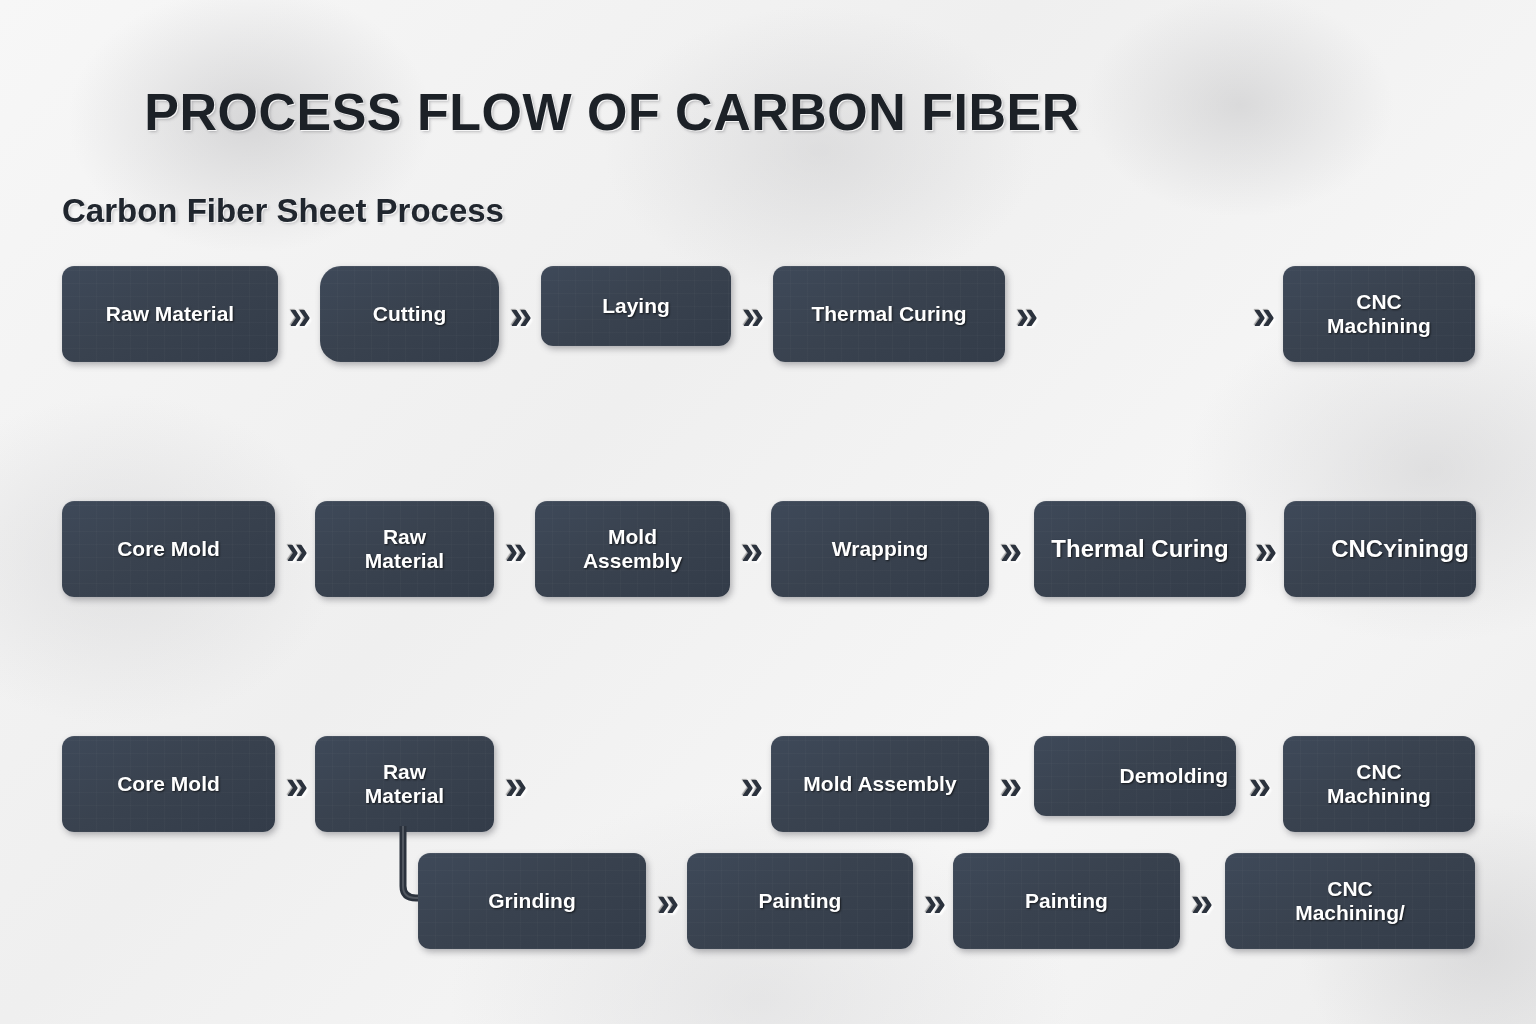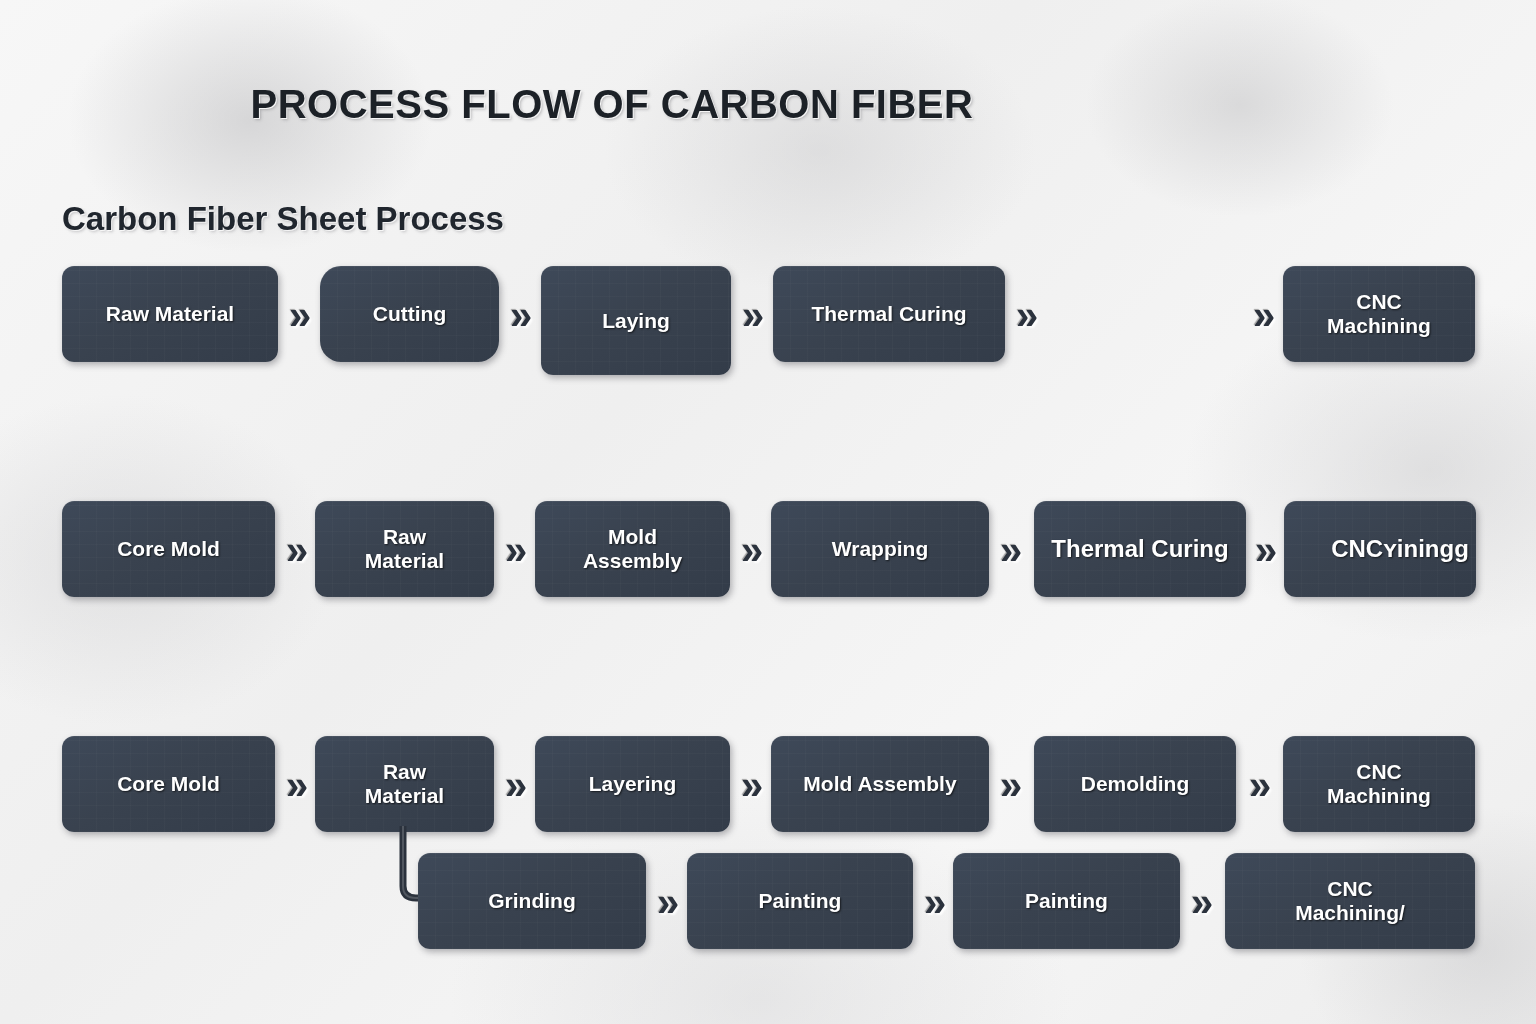--- a/index.html
+++ b/index.html
@@ -29,21 +29,21 @@
       linear-gradient(135deg, #f7f7f7 0%, #efefef 40%, #f6f6f6 70%, #ededed 100%);
   }
 
   
   .title {
     position: absolute;
     top: 82px;
     left: 0;
     width: 1224px;
     text-align: center;
-    font-size: 40px;
+    font-size: 52px;
     font-weight: bold;
     letter-spacing: 0.5px;
     color: #1c2127;
     text-shadow: 1px 1px 0 rgba(255,255,255,0.85), 2px 2px 3px rgba(120,120,125,0.45);
   }
 
   
   .section-title {
     position: absolute;
     left: 62px;
@@ -97,33 +97,33 @@
     pointer-events: none;
   }
 </style>
 </head>
 <body>
 
 <div id="canvas">
 
   <div class="title">PROCESS FLOW OF CARBON FIBER</div>
 
-  <div class="section-title" style="top:200px;">Carbon Fiber Sheet Process</div>
+  <div class="section-title" style="top:192px;">Carbon Fiber Sheet Process</div>
 
   <div class="box" style="left:62px;  top:266px; width:216px; height:96px;">
     <span>Raw Material</span>
   </div>
   <div class="chev" style="left:283px; top:298px;">»</div>
 
   <div class="box" style="left:320px; top:266px; width:179px; height:96px;border-radius:21px;">
     <span>Cutting</span>
   </div>
   <div class="chev" style="left:504px; top:298px;">»</div>
 
-  <div class="box" style="left:541px; top:266px; width:190px; height:109px;">
+  <div class="box" style="left:541px; top:266px; width:190px; height:80px;">
     <span>Laying</span>
   </div>
   <div class="chev" style="left:736px; top:298px;">»</div>
 
   <div class="box" style="left:773px; top:266px; width:232px; height:96px;">
     <span>Thermal Curing</span>
   </div>
   <div class="chev" style="left:1010px; top:298px;">»</div>
 
   <div class="chev" style="left:1247px; top:298px;">»</div>
@@ -170,31 +170,28 @@
     <span>Core Mold</span>
   </div>
   <div class="chev" style="left:280px; top:768px;">»</div>
 
   <div class="box" style="left:315px; top:736px; width:179px; height:96px; flex-direction:column;">
     <span>Raw</span>
     <span>Material</span>
   </div>
   <div class="chev" style="left:499px; top:768px;">»</div>
 
-  <div class="box" style="left:535px; top:736px; width:195px; height:96px;">
-    <span>Layering</span>
-  </div>
   <div class="chev" style="left:735px; top:768px;">»</div>
 
   <div class="box" style="left:771px; top:736px; width:218px; height:96px;">
     <span>Mold Assembly</span>
   </div>
   <div class="chev" style="left:994px; top:768px;">»</div>
 
-  <div class="box" style="left:1034px; top:736px; width:202px; height:96px;">
+  <div class="box" style="left:1034px; top:736px; width:202px; height:80px;justify-content:flex-end;">
     <span>Demolding</span>
   </div>
   <div class="chev" style="left:1243px; top:768px;">»</div>
 
   <div class="box" style="left:1283px; top:736px; width:192px; height:96px; flex-direction:column;">
     <span>CNC</span>
     <span>Machining</span>
   </div>
 
   <svg class="connector" style="left:380px; top:826px; width:60px; height:90px;" viewBox="0 0 60 90">

